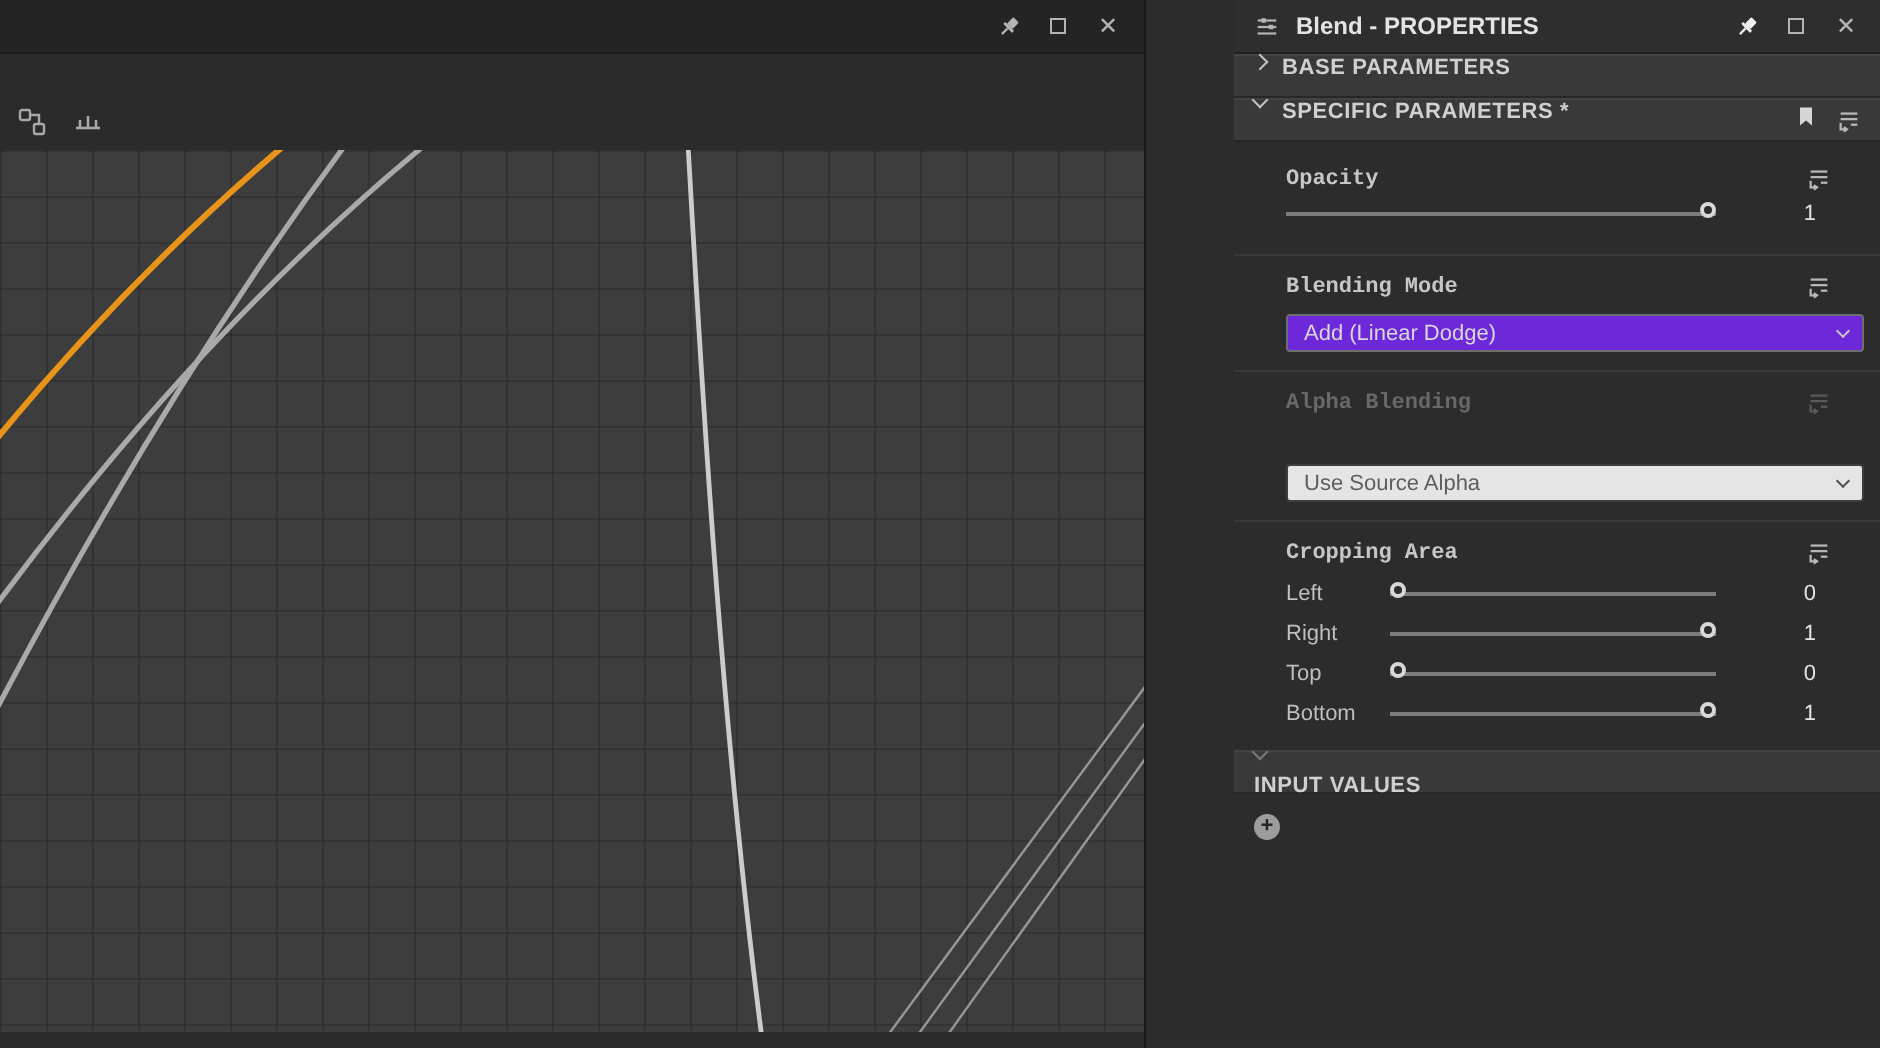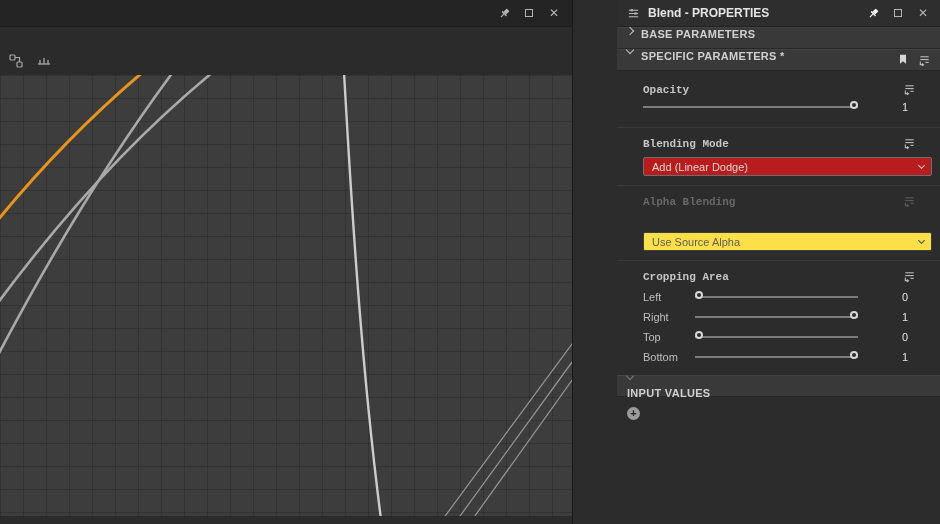--- a/index.html
+++ b/index.html
@@ -61,24 +61,24 @@
   .track { position:absolute; left:0; right:0; top:6px; height:2px; background:#7c7c7c; }
   .handle { position:absolute; top:1px; width:8px; height:8px; border:2px solid #d8d8d8;
             border-radius:50%; background:#2c2c2c; }
   .handle.at-right { right:0; }
   .handle.at-left { left:0; }
   .num-value { width:58px; text-align:right; padding-right:8px; font-size:11px; color:#e2e2e2; }
 
   .divider { height:1px; background:#3a3a3a; margin-top:9px; }
 
   .dropdown { margin:7px 8px 0 26px; height:19px; display:flex; align-items:center;
-              justify-content:space-between; padding:0 7px 0 8px; background:#b91c1c;
+              justify-content:space-between; padding:0 7px 0 8px; background:#6d28d9;
               border:1px solid #6e6e6e; border-radius:2px; font-size:11px; color:#d8d8d8; }
   .dropdown .chev { width:5px; height:5px; border-color:#c8c8c8; margin-top:-2px; }
-  .dropdown.disabled { background:#fde047; border-color:#3e3e3e; color:#5e5e5e;margin-top:24px; }
+  .dropdown.disabled { background:#e5e5e5; border-color:#3e3e3e; color:#5e5e5e;margin-top:24px; }
   .dropdown.disabled .chev { border-color:#4c4c4c; }
 
   .crop-rows { margin-top:4px; }
   .crop-row { display:flex; align-items:center; padding:0 24px 0 26px; height:20px; }
   .crop-label { width:52px; font-size:11px; color:#bfbfbf; flex:none; }
 
   .input-values-bar { margin-top:8px;flex-direction:column; }
 </style>
 </head>
 <body>

